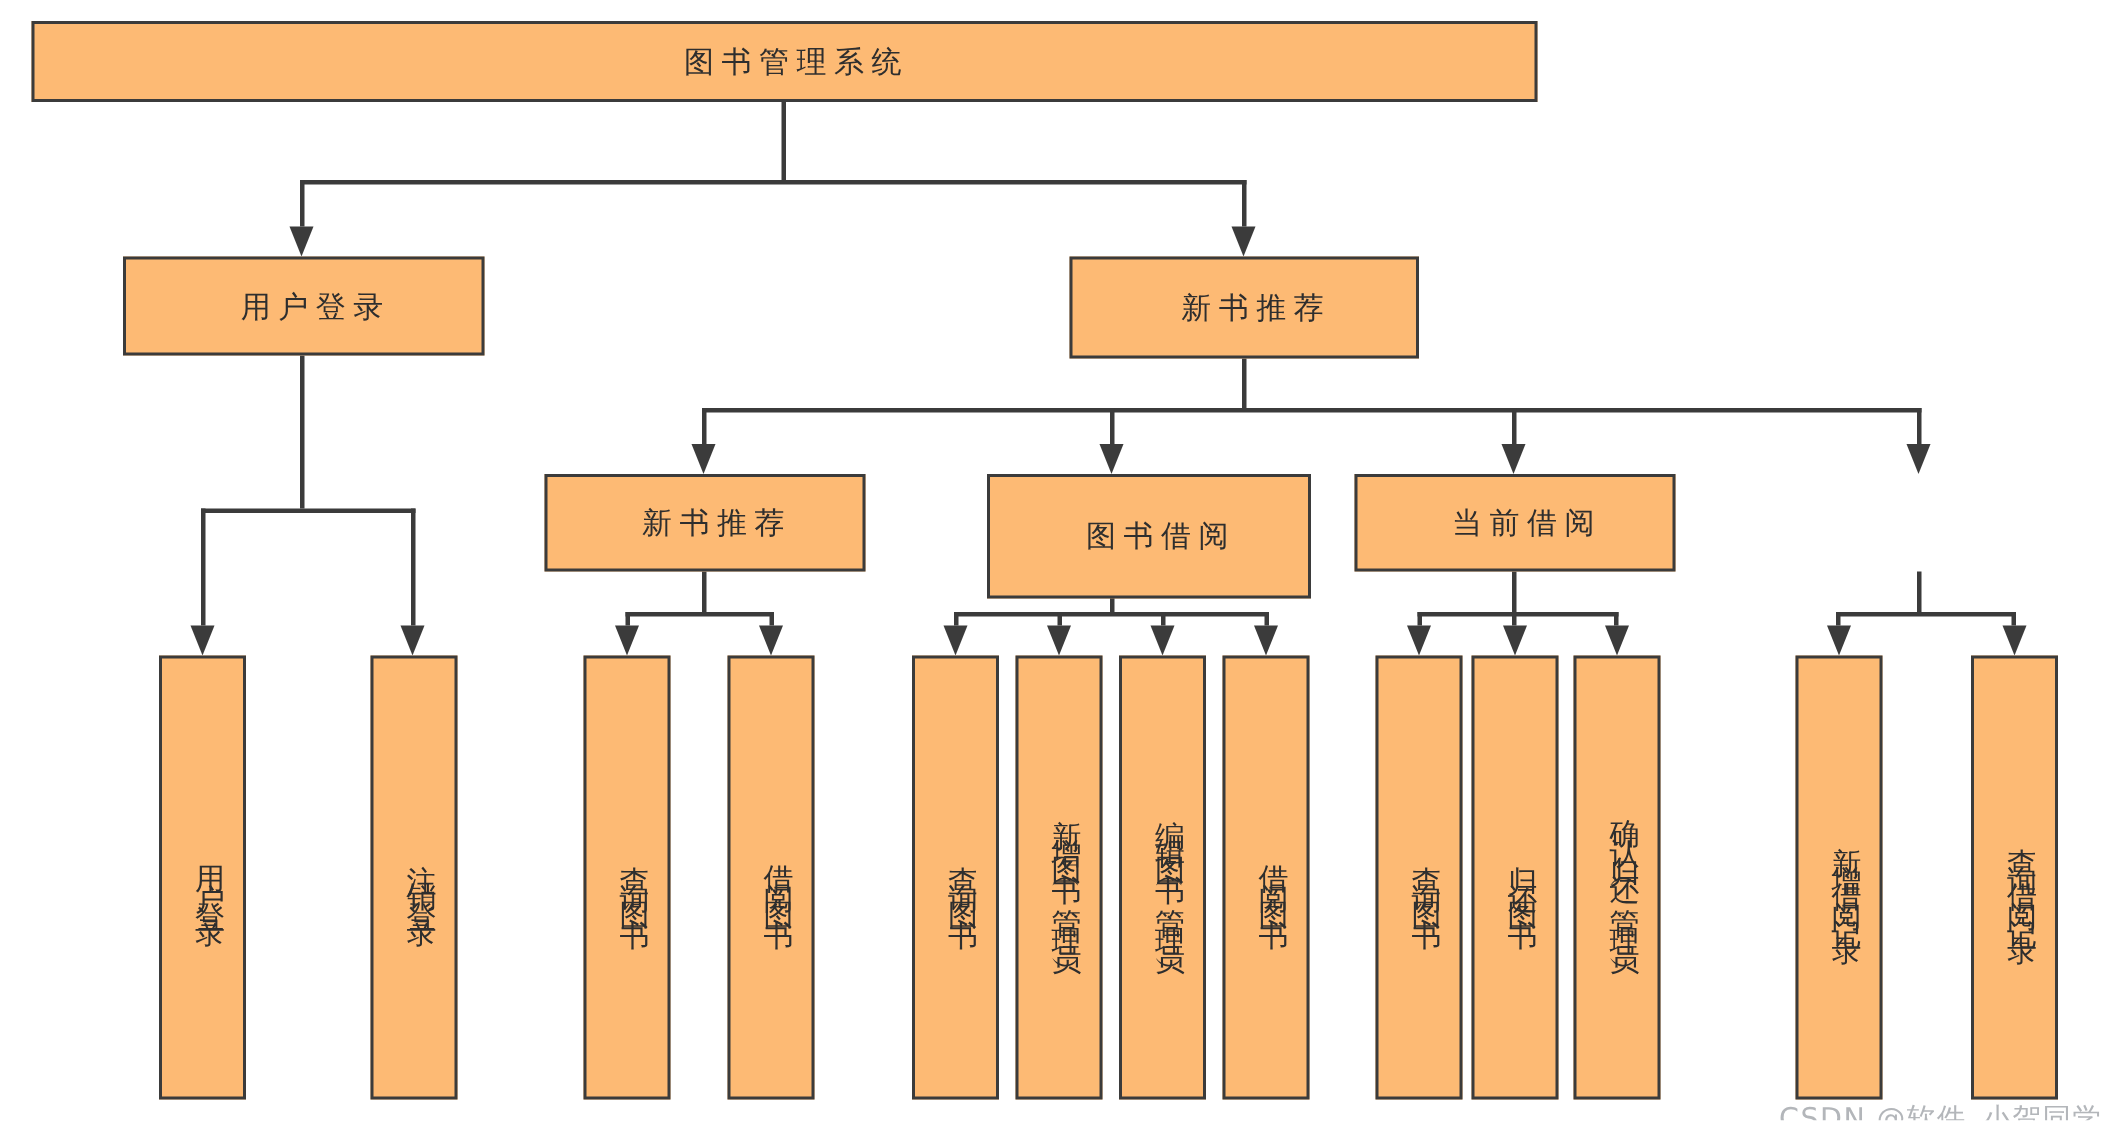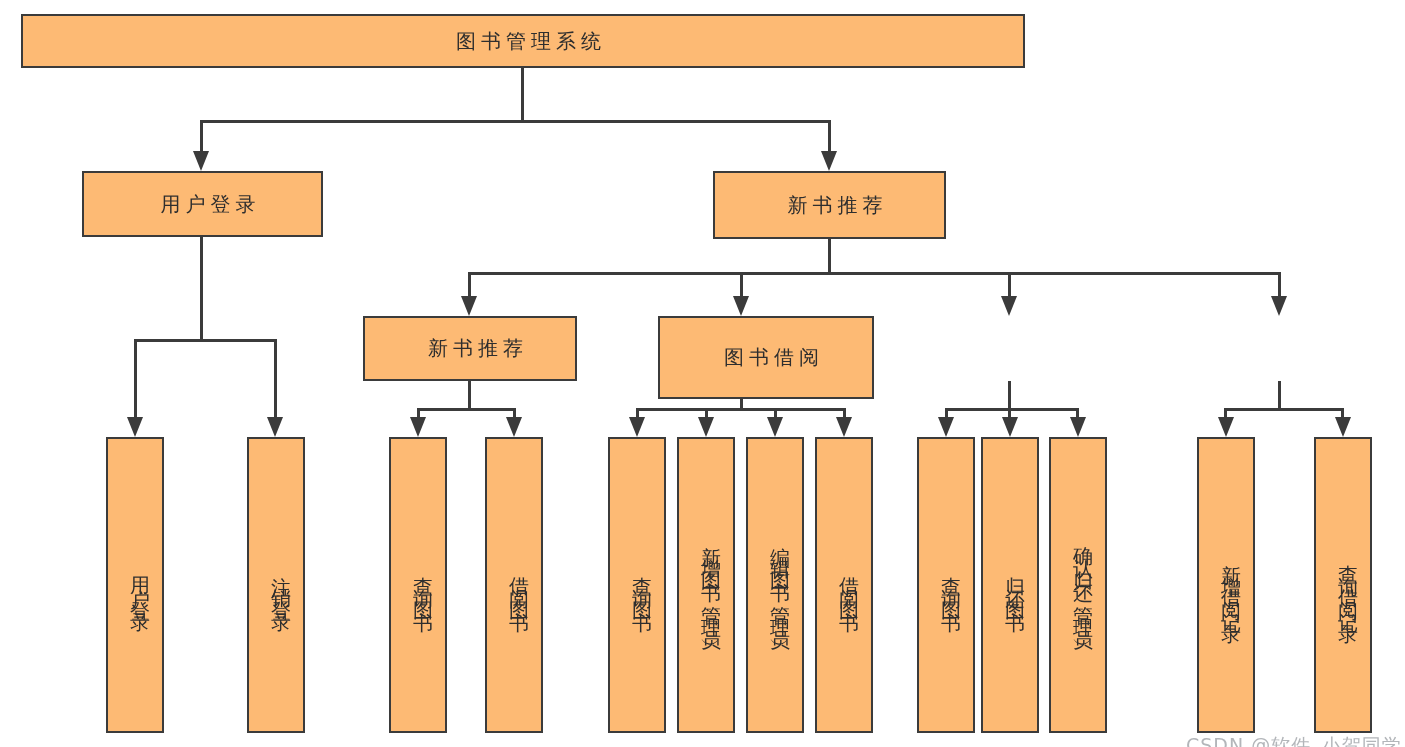--- a/index.html
+++ b/index.html
@@ -107,20 +107,23 @@
   <div class="box" style="left:713px;top:171px;width:233px;height:68px;">
     <span class="hlabel">新书推荐</span>
   </div>
 
   <div class="box" style="left:363px;top:316px;width:214px;height:65px;">
     <span class="hlabel">新书推荐</span>
   </div>
   <div class="box" style="left:634px;top:316px;width:216px;height:83px;margin-left:24px;">
     <span class="hlabel">图书借阅</span>
   </div>
+  <div class="box" style="left:903px;top:316px;width:214px;height:65px;">
+    <span class="hlabel">当前借阅</span>
+  </div>
 
   <div class="box" style="left:106px;top:437px;width:58px;height:296px;">
     <span class="vlabel">用户登录</span>
   </div>
   <div class="box" style="left:247px;top:437px;width:58px;height:296px;">
     <span class="vlabel">注销登录</span>
   </div>
 
   <div class="box" style="left:389px;top:437px;width:58px;height:296px;">
     <span class="vlabel">查询图书</span>

